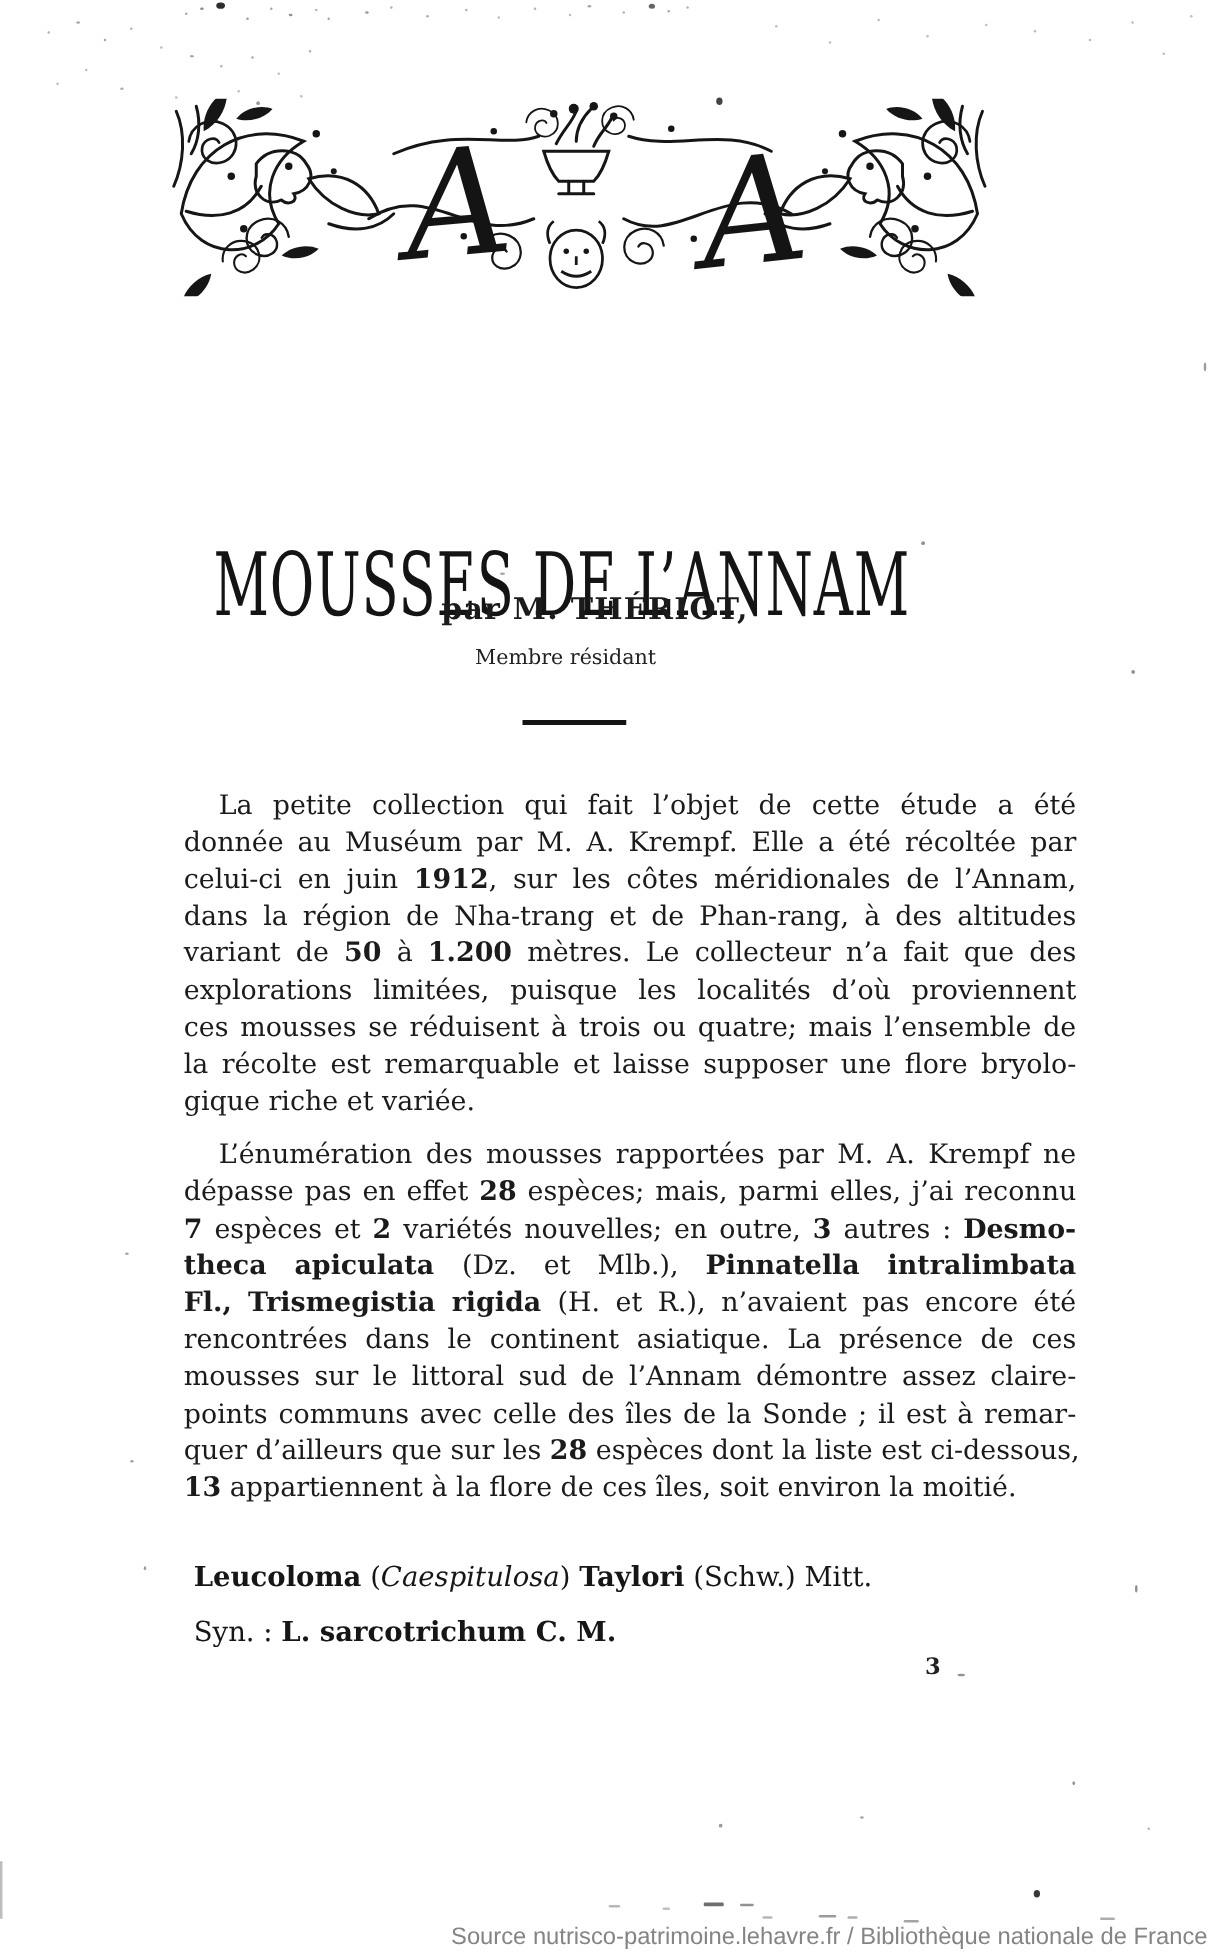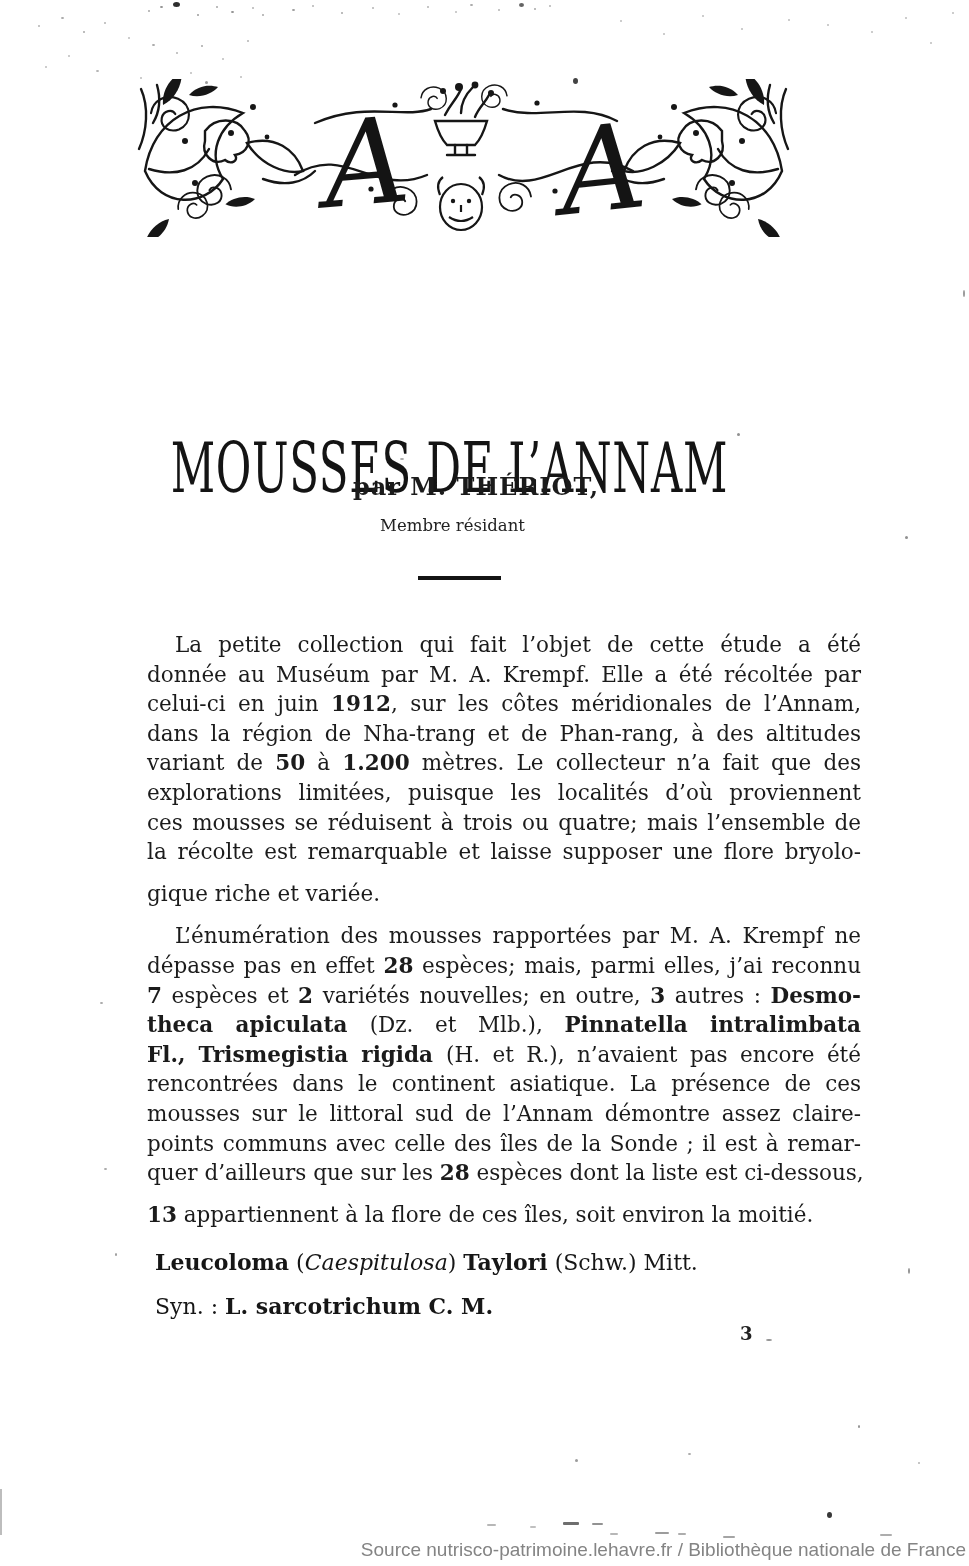--- a/index.html
+++ b/index.html
@@ -26,21 +26,21 @@
   }
   .rule{position:absolute;left:418px;top:576px;width:83px;height:3.5px;background:#141414;}
   
   .bodytext{position:absolute;left:147px;top:630px;width:714px;font-size:21.5px;color:#1b1b1b;}
   .para{margin:0;}
   .para + .para{margin-top:13px;}
   .line{
     height:29.6px;line-height:29.6px;white-space:nowrap;
     text-align:justify;text-align-last:justify;
   }
-  .line.noj{text-align-last:left;margin-top:12px;}
+  .line.noj{text-align-last:left;}
   .para .line:first-child{text-indent:28px;}
   .line b{font-weight:bold;}
   
   .species{position:absolute;left:155px;top:1247px;font-size:22px;color:#161616;}
   .sline{line-height:30px;white-space:nowrap;}
   .sline + .sline{margin-top:13px;}
   .sline b{font-weight:bold;}
   .sline i{font-style:italic;}
   
   .pagenum{position:absolute;left:740px;top:1323px;font-size:18px;font-weight:bold;color:#222;}

